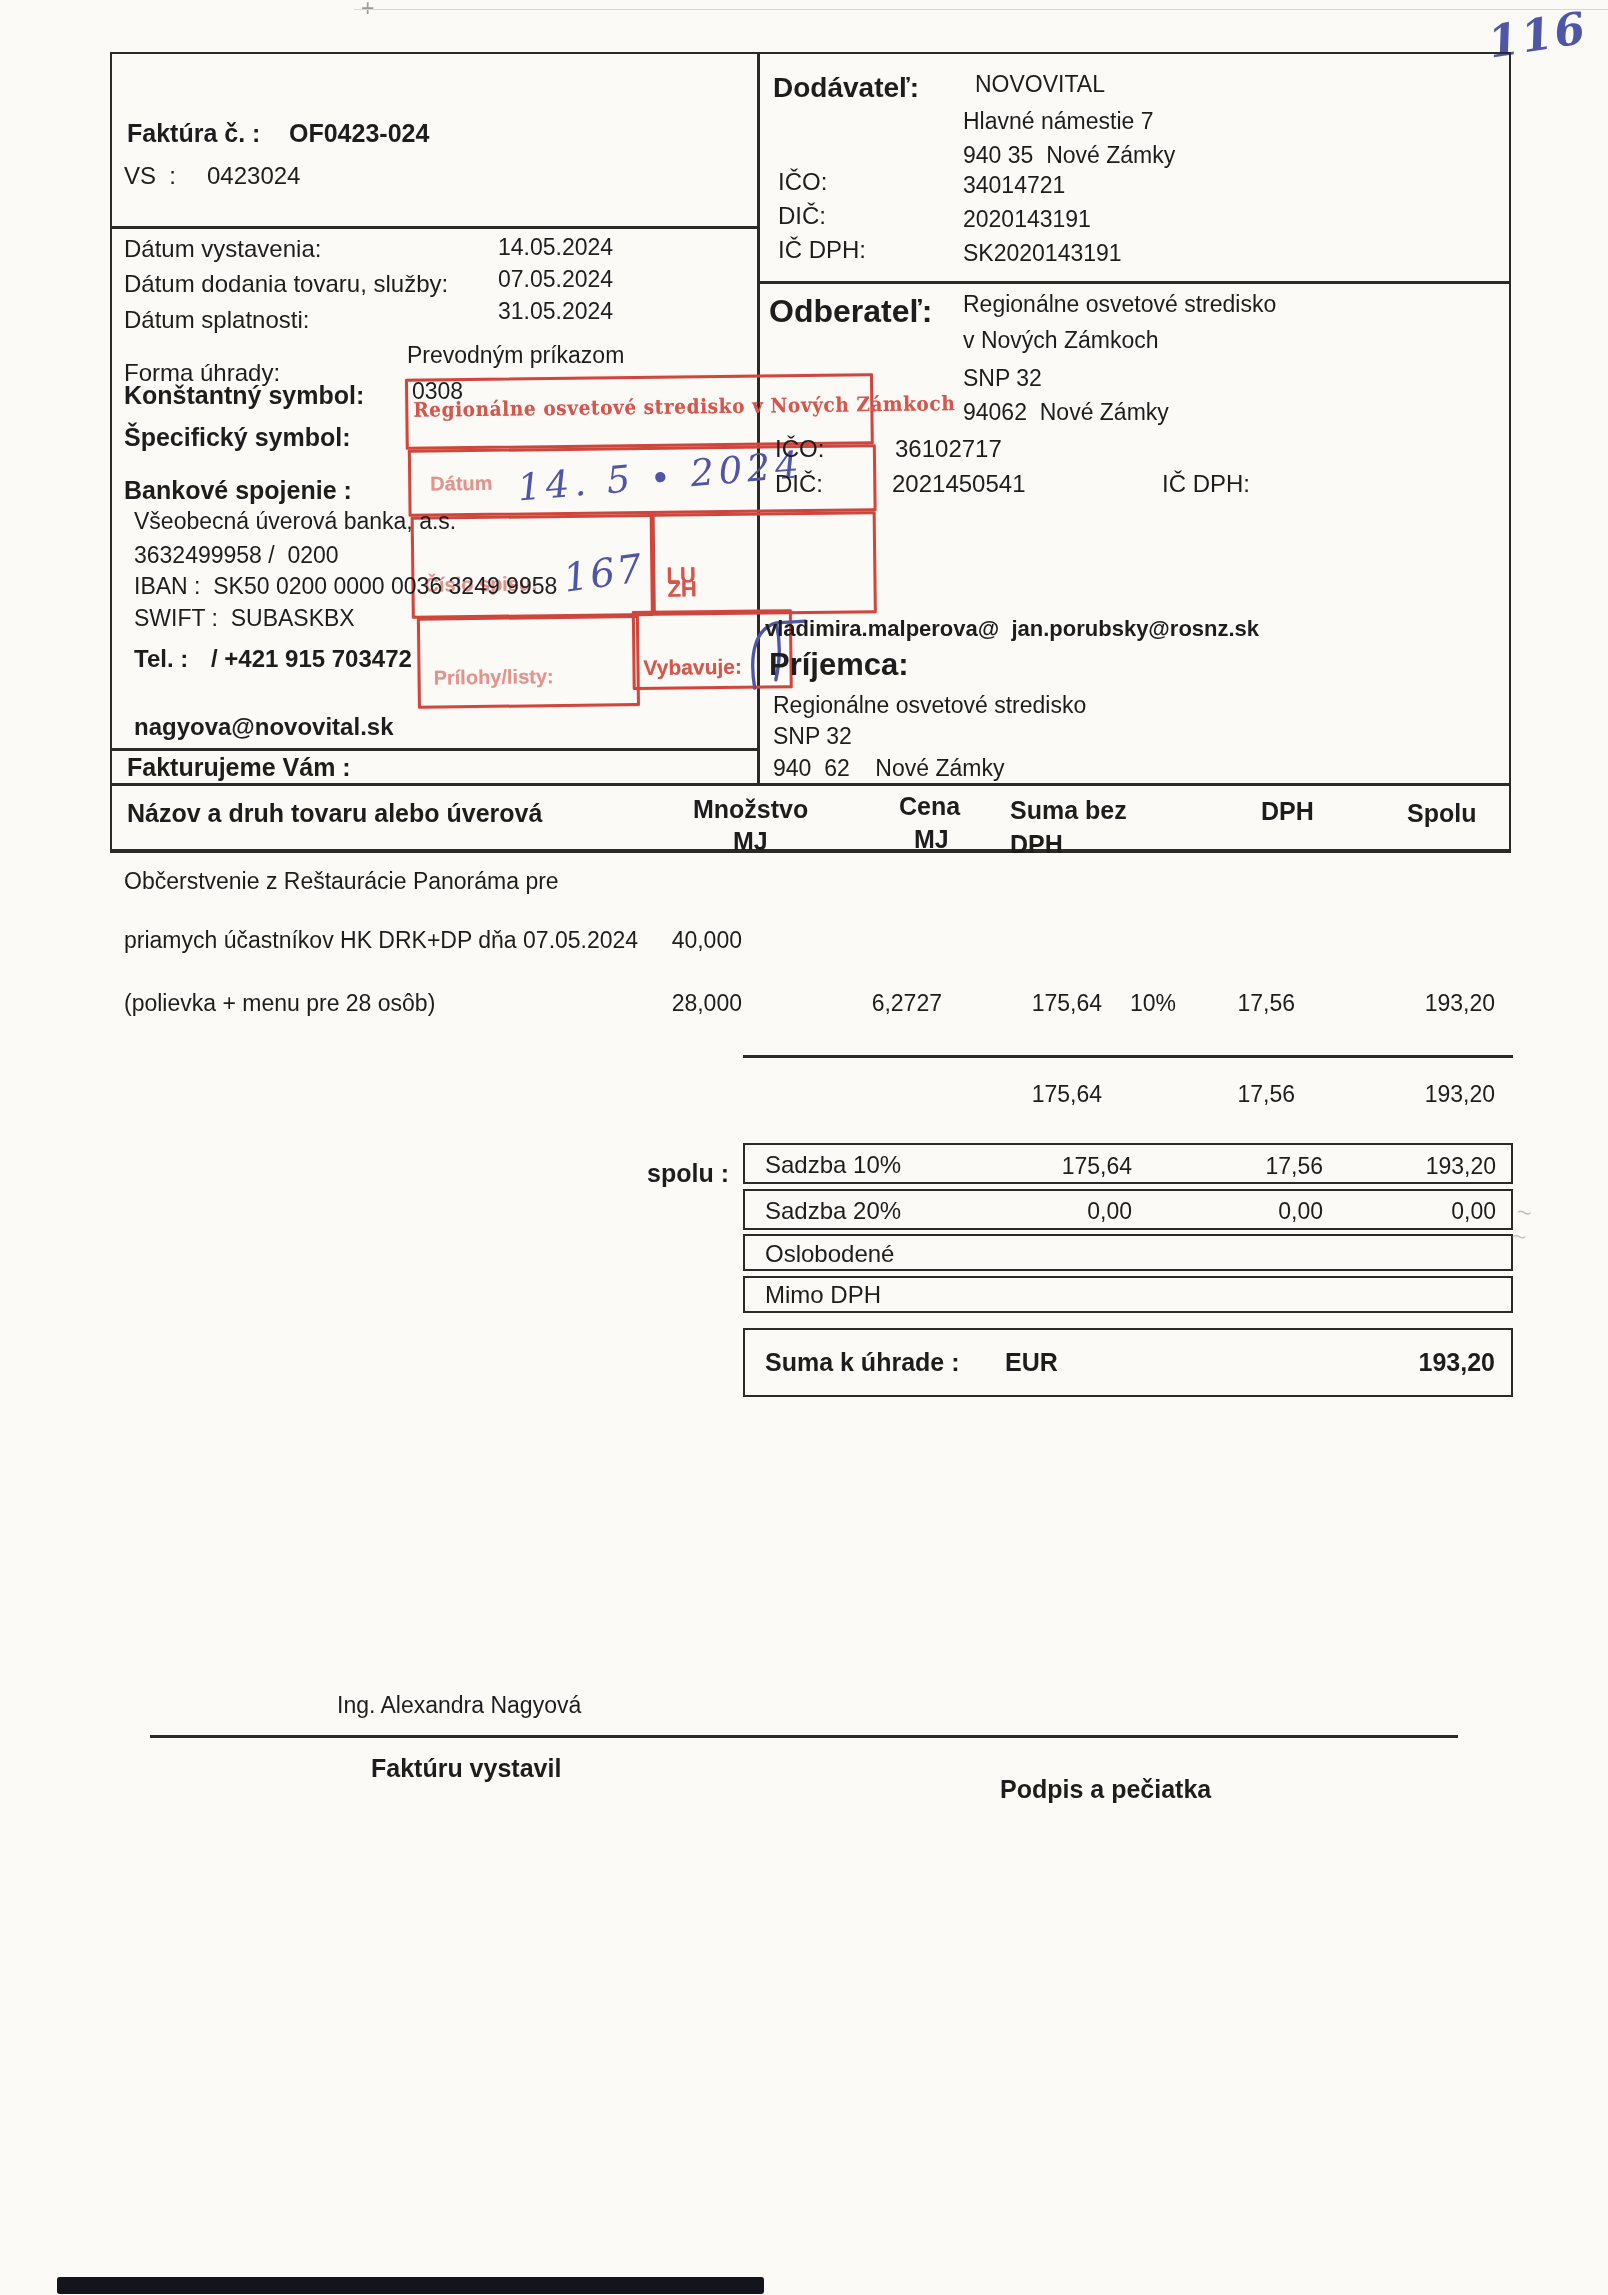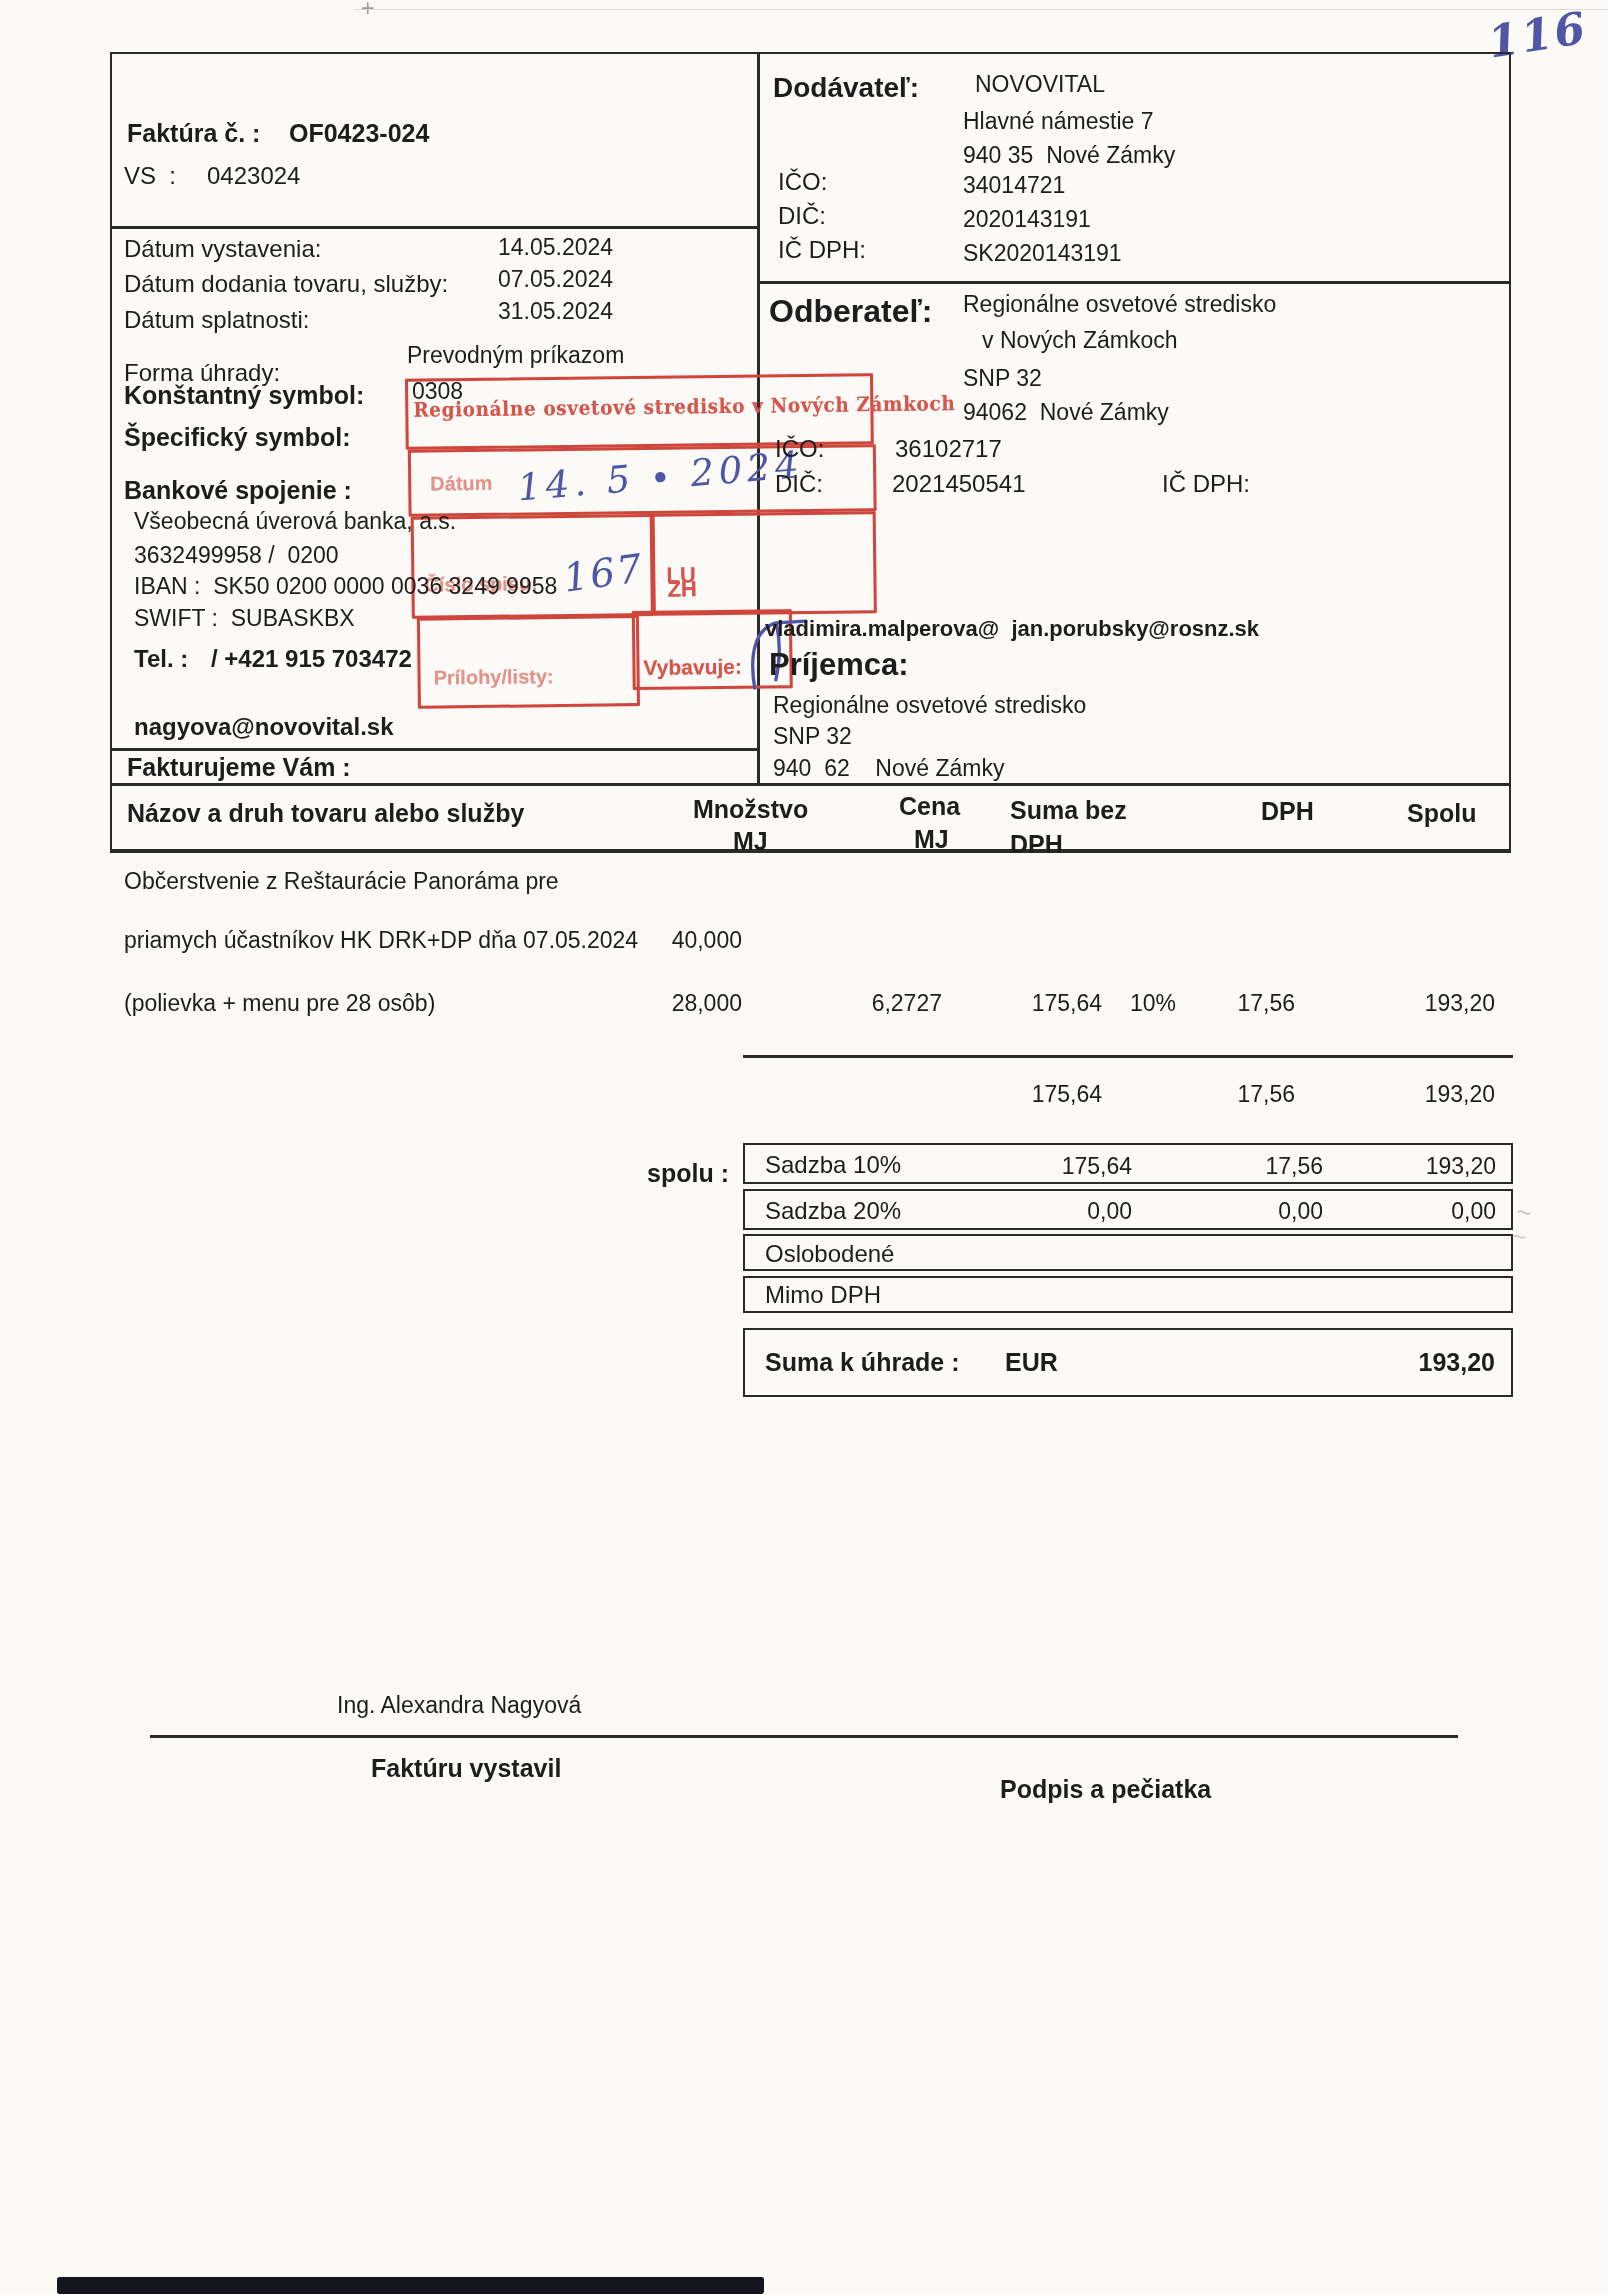--- a/index.html
+++ b/index.html
@@ -68,21 +68,21 @@
   <div class="abs t34" style="left:963px;top:142px;">940 35  Nové Zámky</div>
   <div class="abs t36" style="left:778px;top:168px;">IČO:</div>
   <div class="abs t34" style="left:963px;top:172px;">34014721</div>
   <div class="abs t36" style="left:778px;top:202px;">DIČ:</div>
   <div class="abs t34" style="left:963px;top:206px;">2020143191</div>
   <div class="abs t36" style="left:778px;top:236px;">IČ DPH:</div>
   <div class="abs t34" style="left:963px;top:240px;">SK2020143191</div>
 
   <div class="abs b" style="left:769px;top:293px;font-size:32px;">Odberateľ:</div>
   <div class="abs t34" style="left:963px;top:291px;">Regionálne osvetové stredisko</div>
-  <div class="abs t34" style="left:963px;top:327px;margin-left:19px;">v Nových Zámkoch</div>
+  <div class="abs t34" style="left:963px;top:327px;">v Nových Zámkoch</div>
   <div class="abs t34" style="left:963px;top:365px;">SNP 32</div>
   <div class="abs t34" style="left:963px;top:399px;">94062  Nové Zámky</div>
   <div class="abs t36" style="left:775px;top:435px;z-index:6;">IČO:</div>
   <div class="abs t36" style="left:895px;top:435px;z-index:6;">36102717</div>
   <div class="abs t36" style="left:775px;top:470px;z-index:6;">DIČ:</div>
   <div class="abs t36" style="left:892px;top:470px;z-index:6;">2021450541</div>
   <div class="abs t36" style="left:1162px;top:470px;">IČ DPH:</div>
 
   <div class="abs t33 b" style="left:765px;top:616px;z-index:6;">vladimira.malperova@  jan.porubsky@rosnz.sk</div>
   <div class="abs b" style="left:769px;top:647px;font-size:31px;z-index:6;">Príjemca:</div>
@@ -105,21 +105,21 @@
     <div class="stamp-label" style="left:262px;top:192px;font-size:22px;">LU</div>
     <div class="stampbox" style="left:12px;top:244px;width:222px;height:91px;"></div>
     <div class="stamp-label faint" style="left:28px;top:293px;font-size:20px;">Prílohy/listy:</div>
     <div class="stampbox" style="left:227px;top:240px;width:160px;height:79px;"></div>
     <div class="stamp-label" style="left:238px;top:285px;font-size:21px;">Vybavuje:</div>
     <svg style="position:absolute;left:337px;top:244px;" width="73" height="80" viewBox="0 0 110 120">
       <path d="M18,112 C10,60 20,22 52,14 L96,12 M52,16 C58,45 56,75 50,100" fill="none" stroke="#4f55a7" stroke-width="5" stroke-linecap="round"></path>
     </svg>
   </div>
 
-  <div class="abs t38 b" style="left:127px;top:799px;">Názov a druh tovaru alebo služby</div>
+  <div class="abs t38 b" style="left:127px;top:799px;">Názov a druh tovaru alebo úverová</div>
   <div class="abs t38 b" style="left:693px;top:795px;">Množstvo</div>
   <div class="abs t38 b" style="left:733px;top:827px;">MJ</div>
   <div class="abs t38 b" style="left:899px;top:792px;">Cena</div>
   <div class="abs t38 b" style="left:914px;top:825px;">MJ</div>
   <div class="abs t38 b" style="left:1010px;top:796px;">Suma bez</div>
   <div class="abs t38 b" style="left:1010px;top:830px;">DPH</div>
   <div class="abs t38 b" style="left:1261px;top:797px;">DPH</div>
   <div class="abs t38 b" style="left:1407px;top:799px;">Spolu</div>
 
   <div class="abs t34" style="left:124px;top:868px;">Občerstvenie z Reštaurácie Panoráma pre</div>

